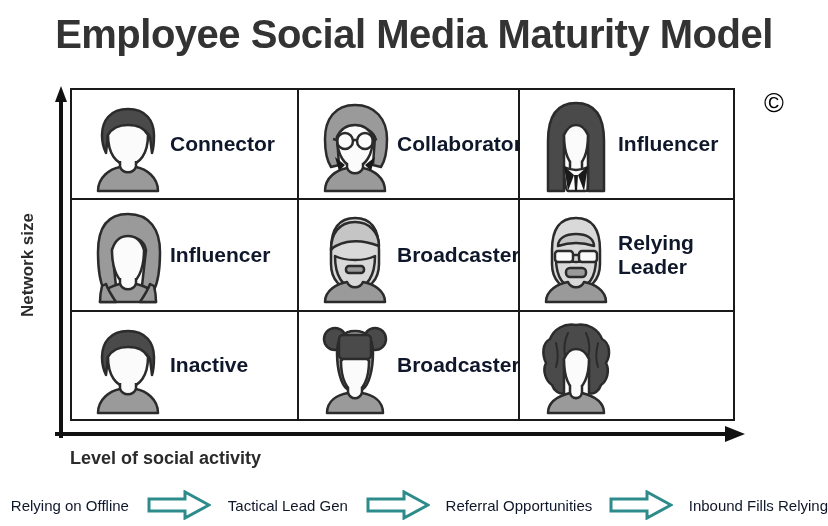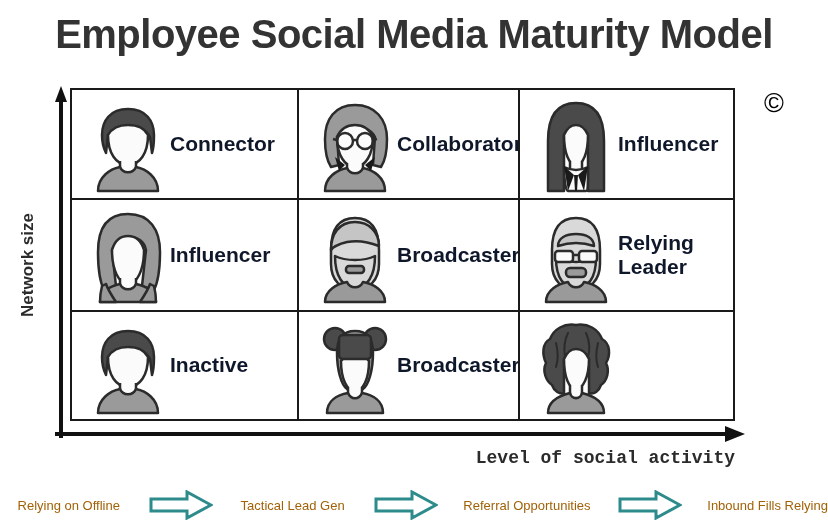--- a/index.html
+++ b/index.html
@@ -67,25 +67,24 @@
     font-size: 17px;
     font-weight: bold;
     color: #2b2b2b;
     transform: rotate(-90deg);
   }
   #x-axis-label {
     position: absolute;
     left: 70px;
     top: 448px;
     width: 665px;
-    text-align: right;
+    text-align: left;
     font-size: 18px;
     font-weight: bold;
     color: #2b2b2b;
-    font-family: Liberation Mono, monospace;
   }
 
   
   #matrix-grid {
     position: absolute;
     left: 70px;
     top: 88px;
     width: 665px;
     height: 333px;
     border: 2px solid #1a1a1a;
@@ -129,22 +128,22 @@
     position: absolute;
     left: 0;
     top: 487px;
     width: 828px;
     height: 36px;
     display: flex;
     align-items: center;
     justify-content: flex-start;
   }
   .legend-text {
-    font-size: 13px;
-    color: #a16207;
+    font-size: 15px;
+    color: #0f172a;
     white-space: nowrap;
   }
   .legend-arrow {
     flex: 0 0 auto;
     display: block;
   }
   .sp-a { width: 18px; }
   .sp-b { width: 30px; }
   .sp-c { width: 28px; }
   .sp-d { width: 30px; }

